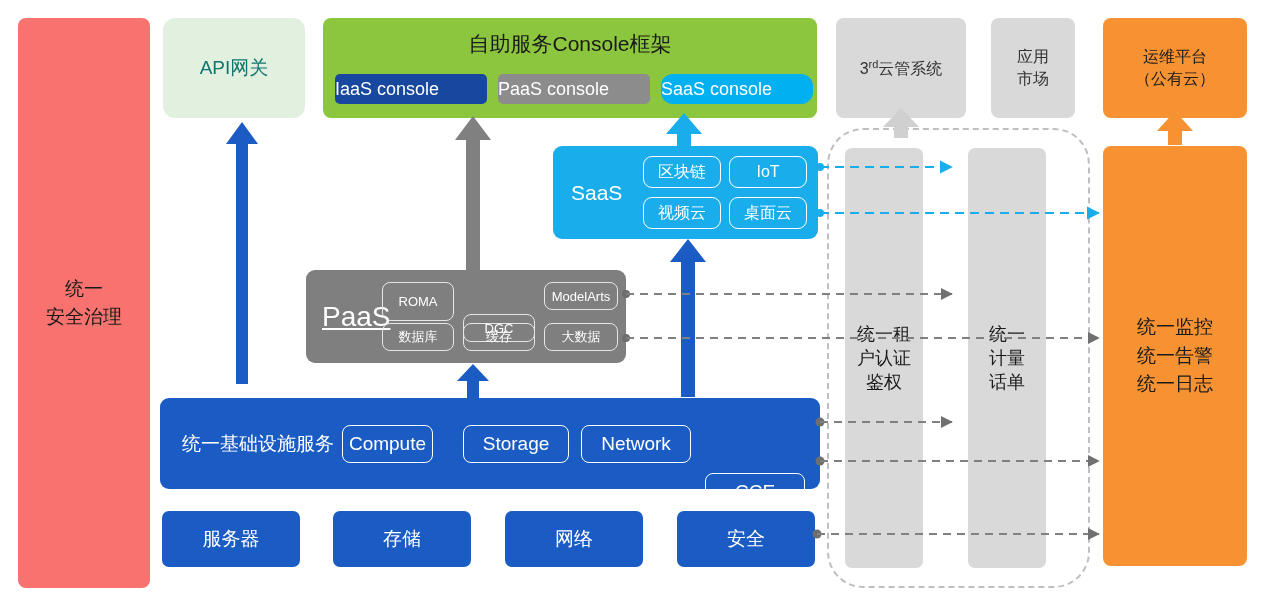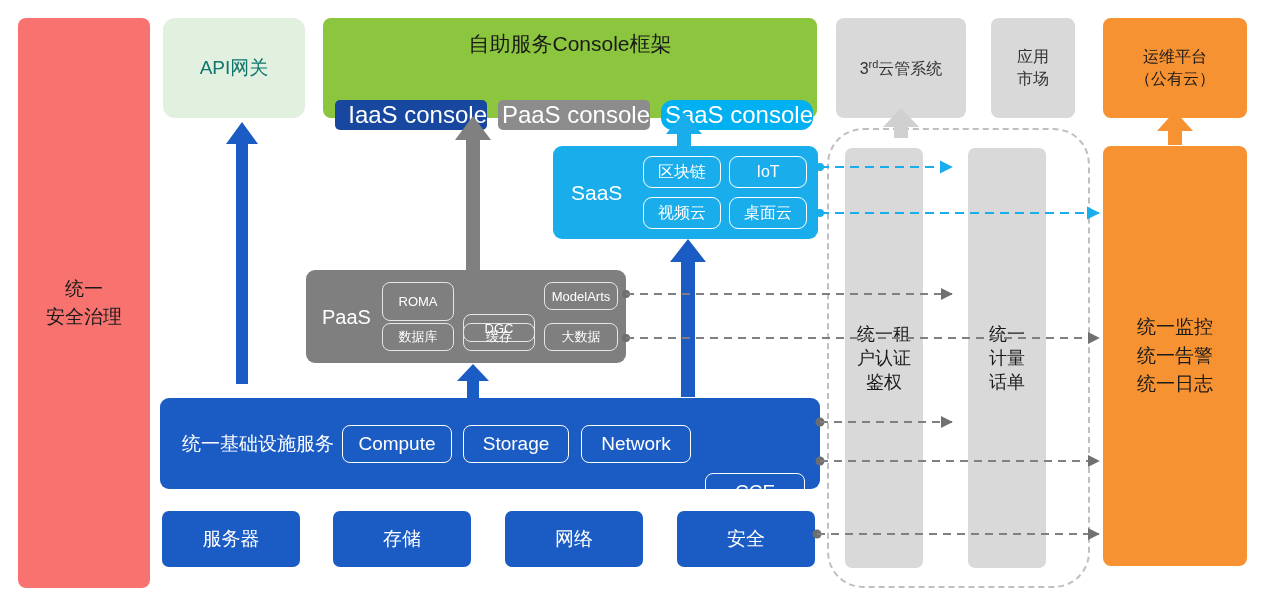--- a/index.html
+++ b/index.html
@@ -10,33 +10,33 @@
   
   .sec-gov{background:#F8736F;border-radius:8px;color:#1a1a1a;font-size:19px;line-height:1.45;}
   .api-gw{background:#E2F0E0;border-radius:12px;color:#0f766e;font-size:19px;}
   .console-frame{background:#8CC63E;border-radius:8px;}
   .gray-top{background:#D9D9D9;border-radius:8px;color:#333;font-size:16px;line-height:1.35;}
   .ops-plat{background:#F79232;border-radius:8px;color:#1a1a1a;font-size:16px;line-height:1.35;}
   .ops-col{background:#F79232;border-radius:8px;color:#1a1a1a;font-size:19px;line-height:1.5;}
 
   
   .console-title{position:absolute;top:12px;left:0;right:0;text-align:center;font-size:21px;color:#1a1a1a;}
-  .chip{position:absolute;border-radius:5px;display:flex;align-items:center;justify-content:flex-end;font-size:24px;color:#fff;margin-top:26px;}
+  .chip{position:absolute;border-radius:5px;display:flex;align-items:center;justify-content:flex-start;font-size:18px;color:#fff;}
   .chip-iaas{background:#17479E;}
   .chip-paas{background:#8C8C8C;}
   .chip-saas{background:#00B0F0;border-radius:12px;}
 
   
   .saas-block{background:#19ADEB;border-radius:9px;}
   .saas-label{position:absolute;left:18px;top:50%;transform:translateY(-50%);color:#fff;font-size:21px;}
   .pill{position:absolute;box-sizing:border-box;border:1.6px solid #ffffff;border-radius:9px;display:flex;align-items:center;justify-content:center;color:#fff;font-size:16px;}
 
   
   .paas-block{background:#7F7F7F;border-radius:9px;}
-  .paas-label{position:absolute;left:16px;top:50%;transform:translateY(-50%);color:#fff;font-size:20px;}
+  .paas-label{position:absolute;left:16px;top:50%;transform:translateY(-50%);color:#fff;font-size:28px;text-decoration:underline;}
   .pill-gray{position:absolute;box-sizing:border-box;border:1.4px solid #e6e6e6;border-radius:8px;display:flex;align-items:center;justify-content:center;color:#fff;font-size:13px;}
 
   
   .iaas-bar{background:#1A5BC4;border-radius:9px;}
   .iaas-label{position:absolute;left:22px;top:50%;transform:translateY(-50%);color:#fff;font-size:19px;}
   .pill-blue{position:absolute;box-sizing:border-box;border:1.5px solid #ffffff;border-radius:8px;display:flex;align-items:center;justify-content:center;color:#fff;font-size:19px;}
 
   
   .bbox{background:#1A5BC4;border-radius:7px;color:#fff;font-size:19px;}
 
@@ -141,21 +141,21 @@
     <div class="pill-gray" style="left:157px;top:53px;width:72px;height:28px;">
       <span>缓存</span>
     </div>
     <div class="pill-gray" style="left:238px;top:53px;width:74px;height:28px;">
       <span>大数据</span>
     </div>
   </div>
 
   <div class="iaas-bar" style="position:absolute;left:160px;top:398px;width:660px;height:91px;">
     <div class="iaas-label">统一基础设施服务</div>
-    <div class="pill-blue" style="left:182px;top:27px;width:110px;height:38px;">
+    <div class="pill-blue" style="left:182px;top:27px;width:91px;height:38px;">
       <span>Compute</span>
     </div>
     <div class="pill-blue" style="left:303px;top:27px;width:106px;height:38px;">
       <span>Storage</span>
     </div>
     <div class="pill-blue" style="left:421px;top:27px;width:110px;height:38px;">
       <span>Network</span>
     </div>
     <div class="pill-blue" style="left:545px;top:27px;width:100px;height:38px;margin-top:48px;">
       <span>CCE</span>

